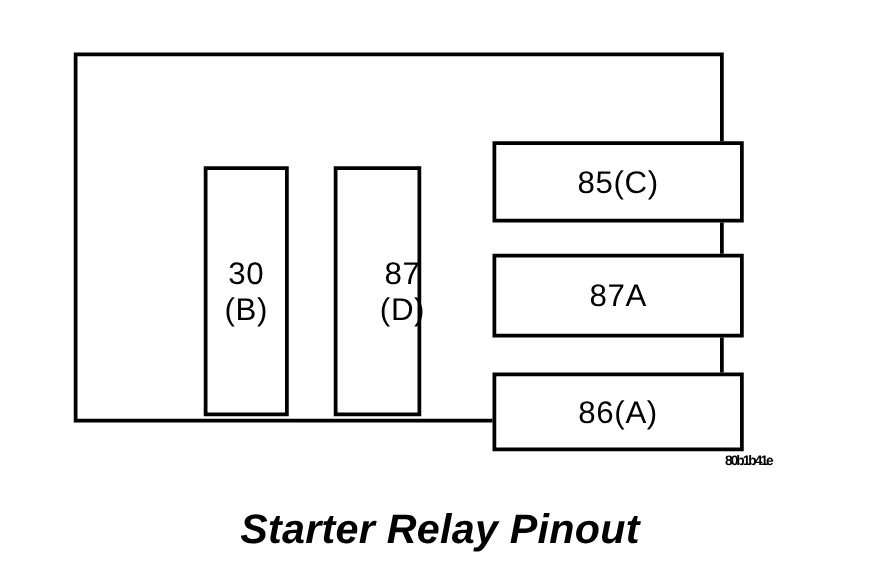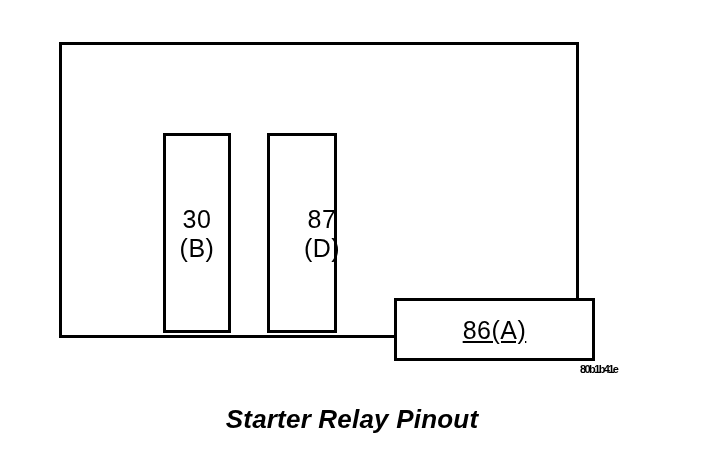--- a/index.html
+++ b/index.html
@@ -91,21 +91,20 @@
     left: 332px;
     top: 158px;
     width: 201px;
     height: 67px;
   }
   .terminal-t86 {
     left: 332px;
     top: 253px;
     width: 201px;
     height: 63px;
-    text-decoration: underline;
   }
 
   
   .watermark {
     position: absolute;
     left: 580px;
     top: 363px;
     font-family: Liberation Sans, sans-serif;
     font-size: 11px;
     font-weight: 700;
@@ -114,21 +113,21 @@
     white-space: nowrap;
   }
 
   
   .caption {
     position: absolute;
     left: 0;
     top: 404px;
     width: 704px;
     text-align: center;
-    font-size: 26px;
+    font-size: 33px;
     font-style: italic;
     font-weight: 700;
     letter-spacing: 0.2px;
     color: #000000;
   }
 </style>
 </head>
 <body>
 
 <div id="diagram-canvas">
@@ -138,21 +137,27 @@
     <div class="terminal tall terminal-t30">
       <span class="terminal-label">30</span>
       <span class="terminal-sublabel terminal-label">(B)</span>
     </div>
 
     <div class="terminal tall terminal-t87">
       <span class="terminal-label">87</span>
       <span class="terminal-sublabel terminal-label">(D)</span>
     </div>
 
+    <div class="terminal wide terminal-t85">
+      <span class="terminal-label">85(C)</span>
+    </div>
 
+    <div class="terminal wide terminal-t87a">
+      <span class="terminal-label">87A</span>
+    </div>
 
     <div class="terminal wide terminal-t86">
       <span class="terminal-label">86(A)</span>
     </div>
 
   </div>
 
   <div class="watermark">80b1b41e</div>
 
   <div class="caption">Starter Relay Pinout</div>

